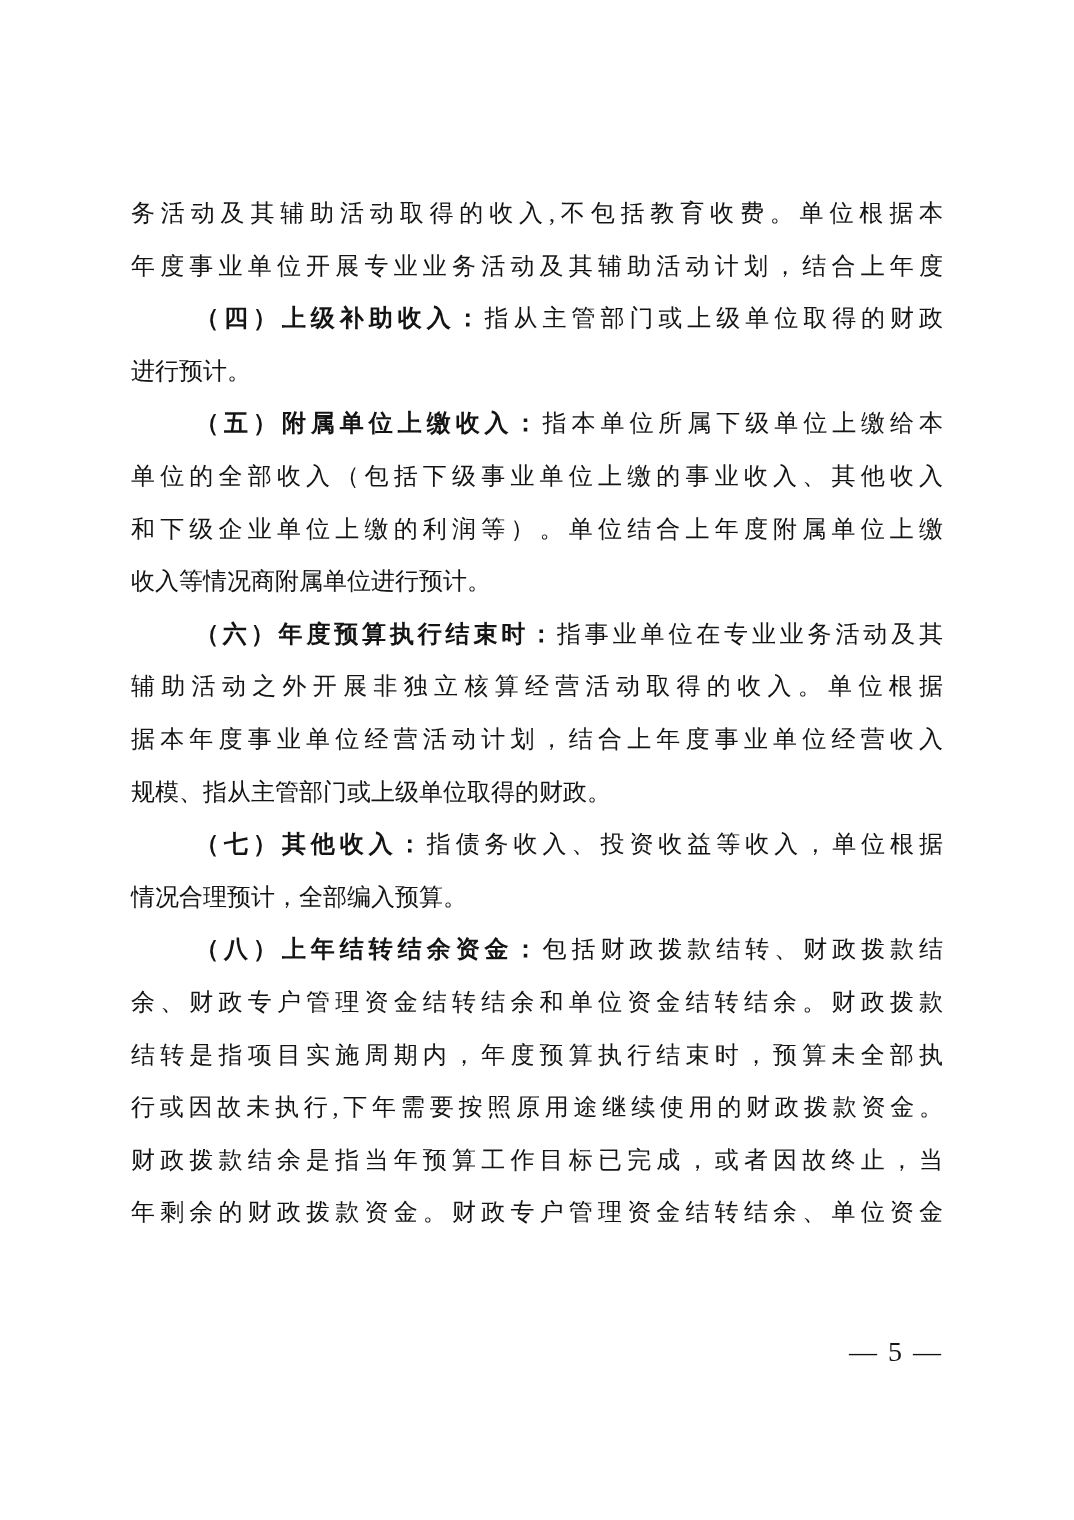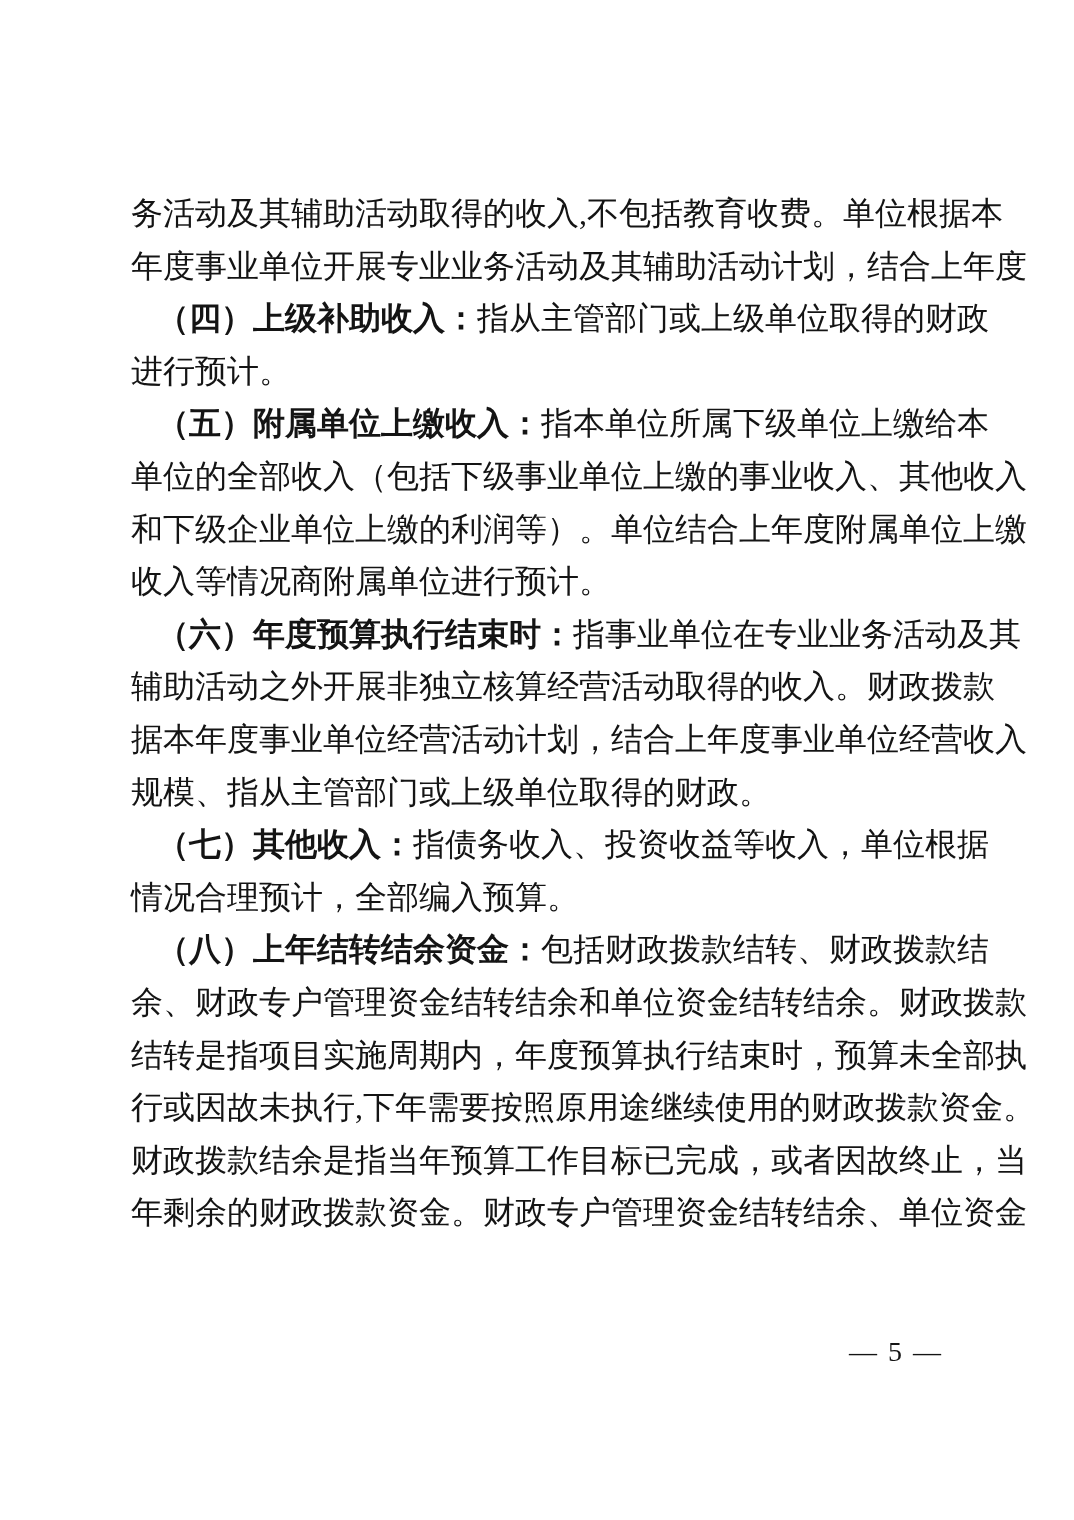--- a/index.html
+++ b/index.html
@@ -14,21 +14,21 @@
     background: #ffffff;
     overflow: hidden;
     font-family: "Liberation Serif", "DejaVu Serif", serif;
     color: #141414;
   }
   .text-block {
     position: absolute;
     left: 131px;
     top: 187px;
     width: 812px;
-    font-size: 32px;
+    font-size: 24px;
     line-height: 52.6px;
   }
   .paragraph {
     margin: 0;
     padding: 0;
   }
   .line {
     text-align: justify;
     text-align-last: justify;
     text-justify: inter-character;
@@ -36,20 +36,21 @@
     height: 52.6px;
   }
   .line.last {
     text-align-last: left;
   }
   .line.indent {
     padding-left: 26px;
   }
   .label {
     font-weight: 700;
+    margin-left: 38px;
   }
   .page-number {
     position: absolute;
     top: 1332px;
     right: 131px;
     font-size: 28px;
     line-height: 40px;
     letter-spacing: 2px;
     color: #141414;
     font-family: "Liberation Serif", "DejaVu Serif", serif;
@@ -69,21 +70,21 @@
         <div class="line last">进行预计。</div>
       </div>
       <div class="paragraph">
         <div class="line indent"><span class="label">（五）附属单位上缴收入：</span>指本单位所属下级单位上缴给本</div>
         <div class="line">单位的全部收入（包括下级事业单位上缴的事业收入、其他收入</div>
         <div class="line">和下级企业单位上缴的利润等）。单位结合上年度附属单位上缴</div>
         <div class="line last">收入等情况商附属单位进行预计。</div>
       </div>
       <div class="paragraph">
         <div class="line indent"><span class="label">（六）年度预算执行结束时：</span>指事业单位在专业业务活动及其</div>
-        <div class="line">辅助活动之外开展非独立核算经营活动取得的收入。财政拨款</div>
+        <div class="line">辅助活动之外开展非独立核算经营活动取得的收入。单位根据</div>
         <div class="line">据本年度事业单位经营活动计划，结合上年度事业单位经营收入</div>
         <div class="line last">规模、指从主管部门或上级单位取得的财政。</div>
       </div>
       <div class="paragraph">
         <div class="line indent"><span class="label">（七）其他收入：</span>指债务收入、投资收益等收入，单位根据</div>
         <div class="line last">情况合理预计，全部编入预算。</div>
       </div>
       <div class="paragraph">
         <div class="line indent"><span class="label">（八）上年结转结余资金：</span>包括财政拨款结转、财政拨款结</div>
         <div class="line">余、财政专户管理资金结转结余和单位资金结转结余。财政拨款</div>

